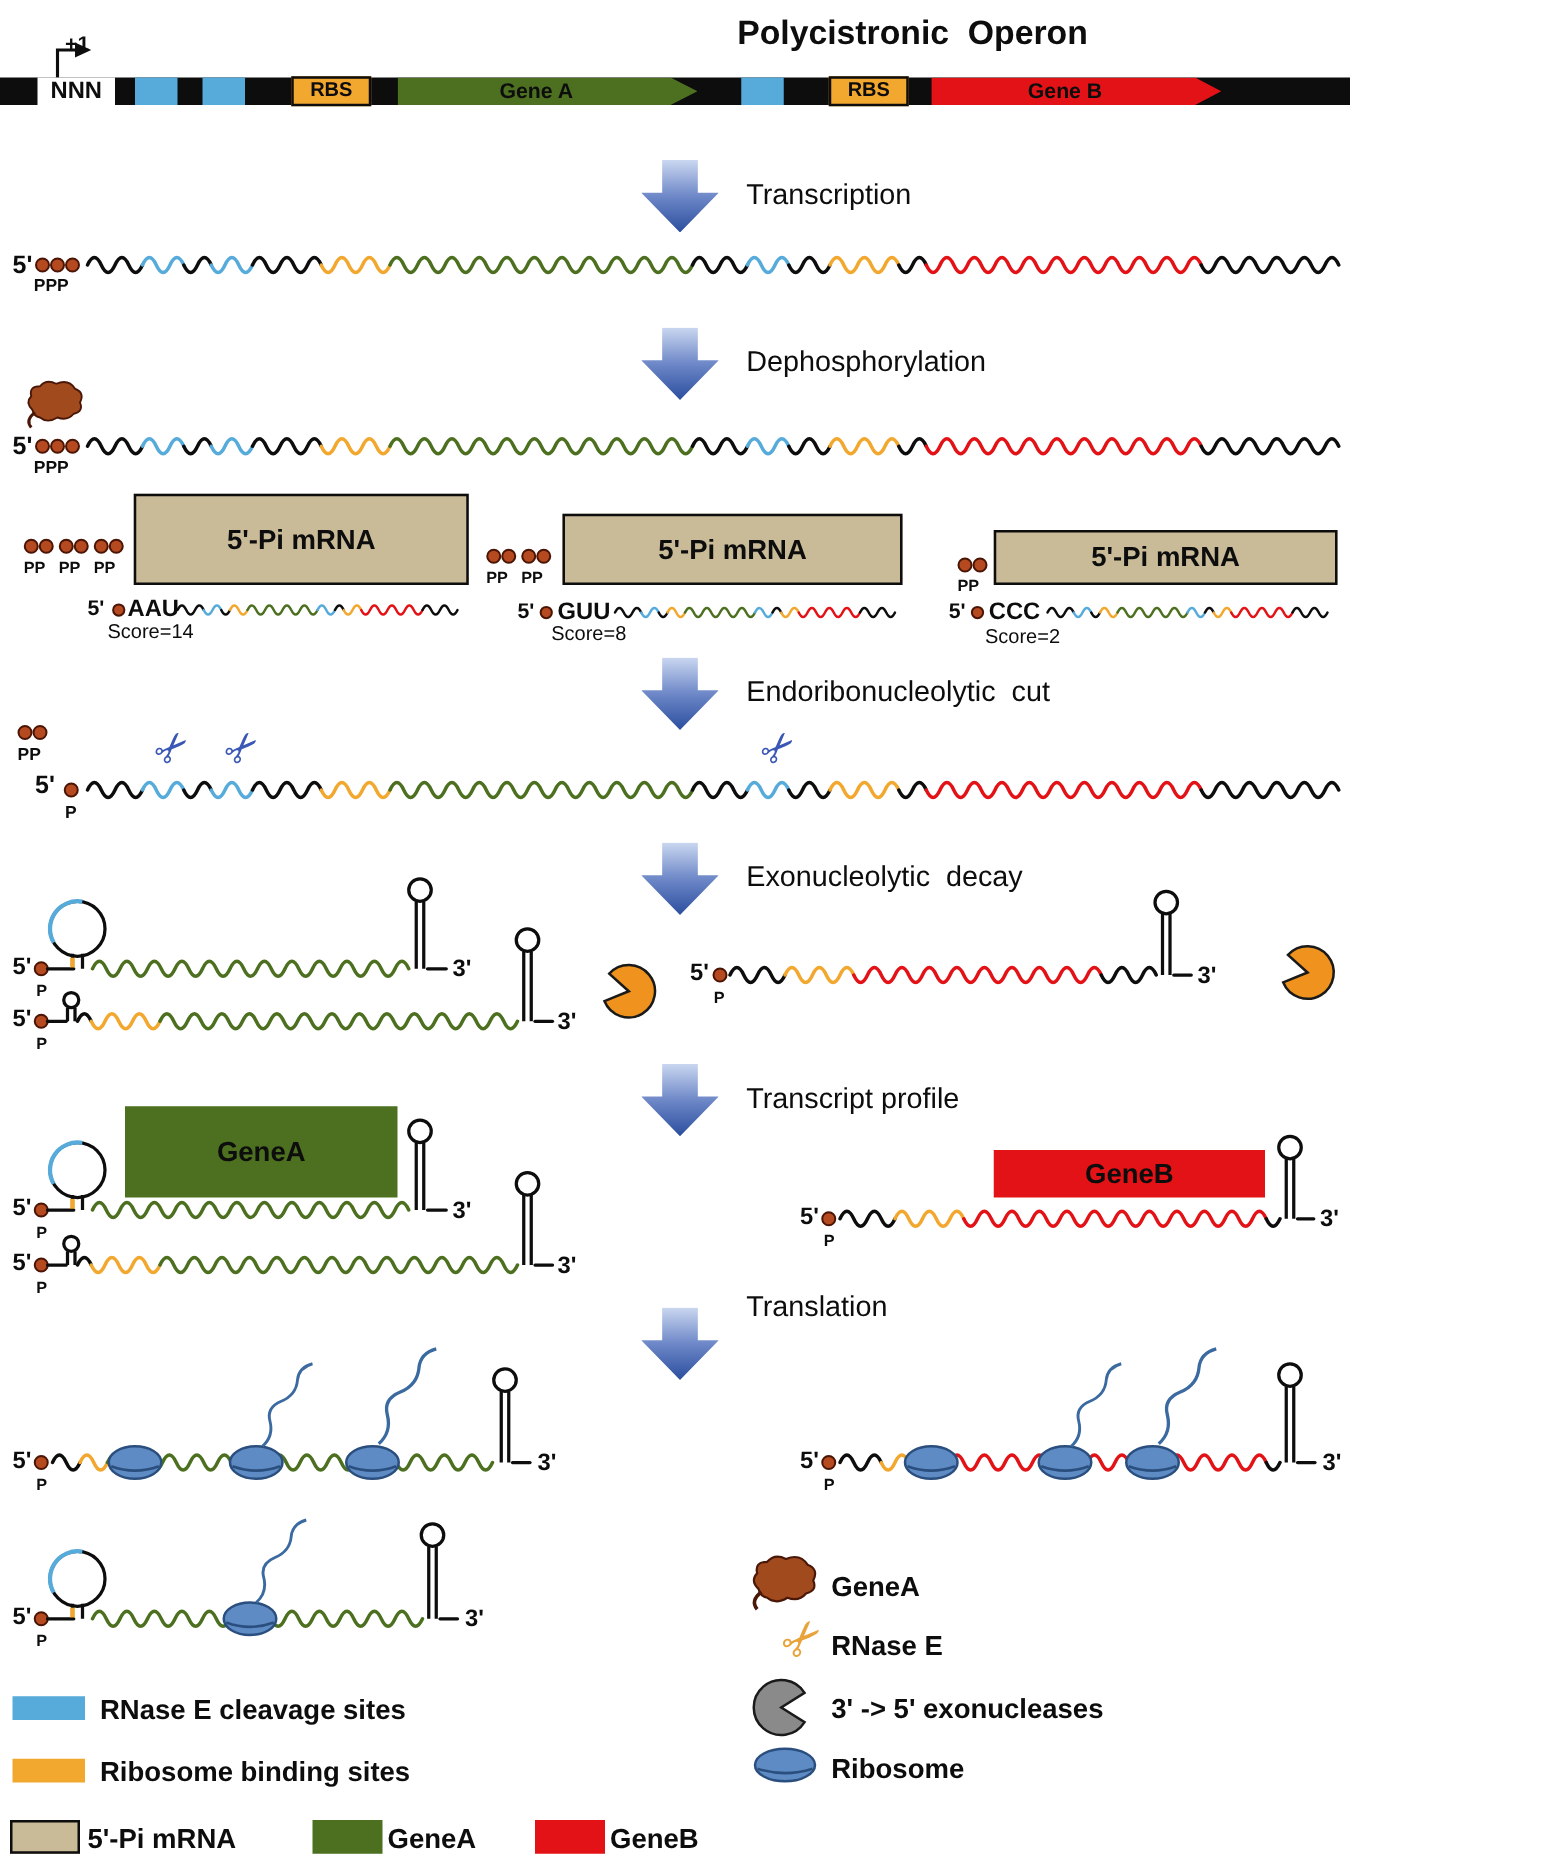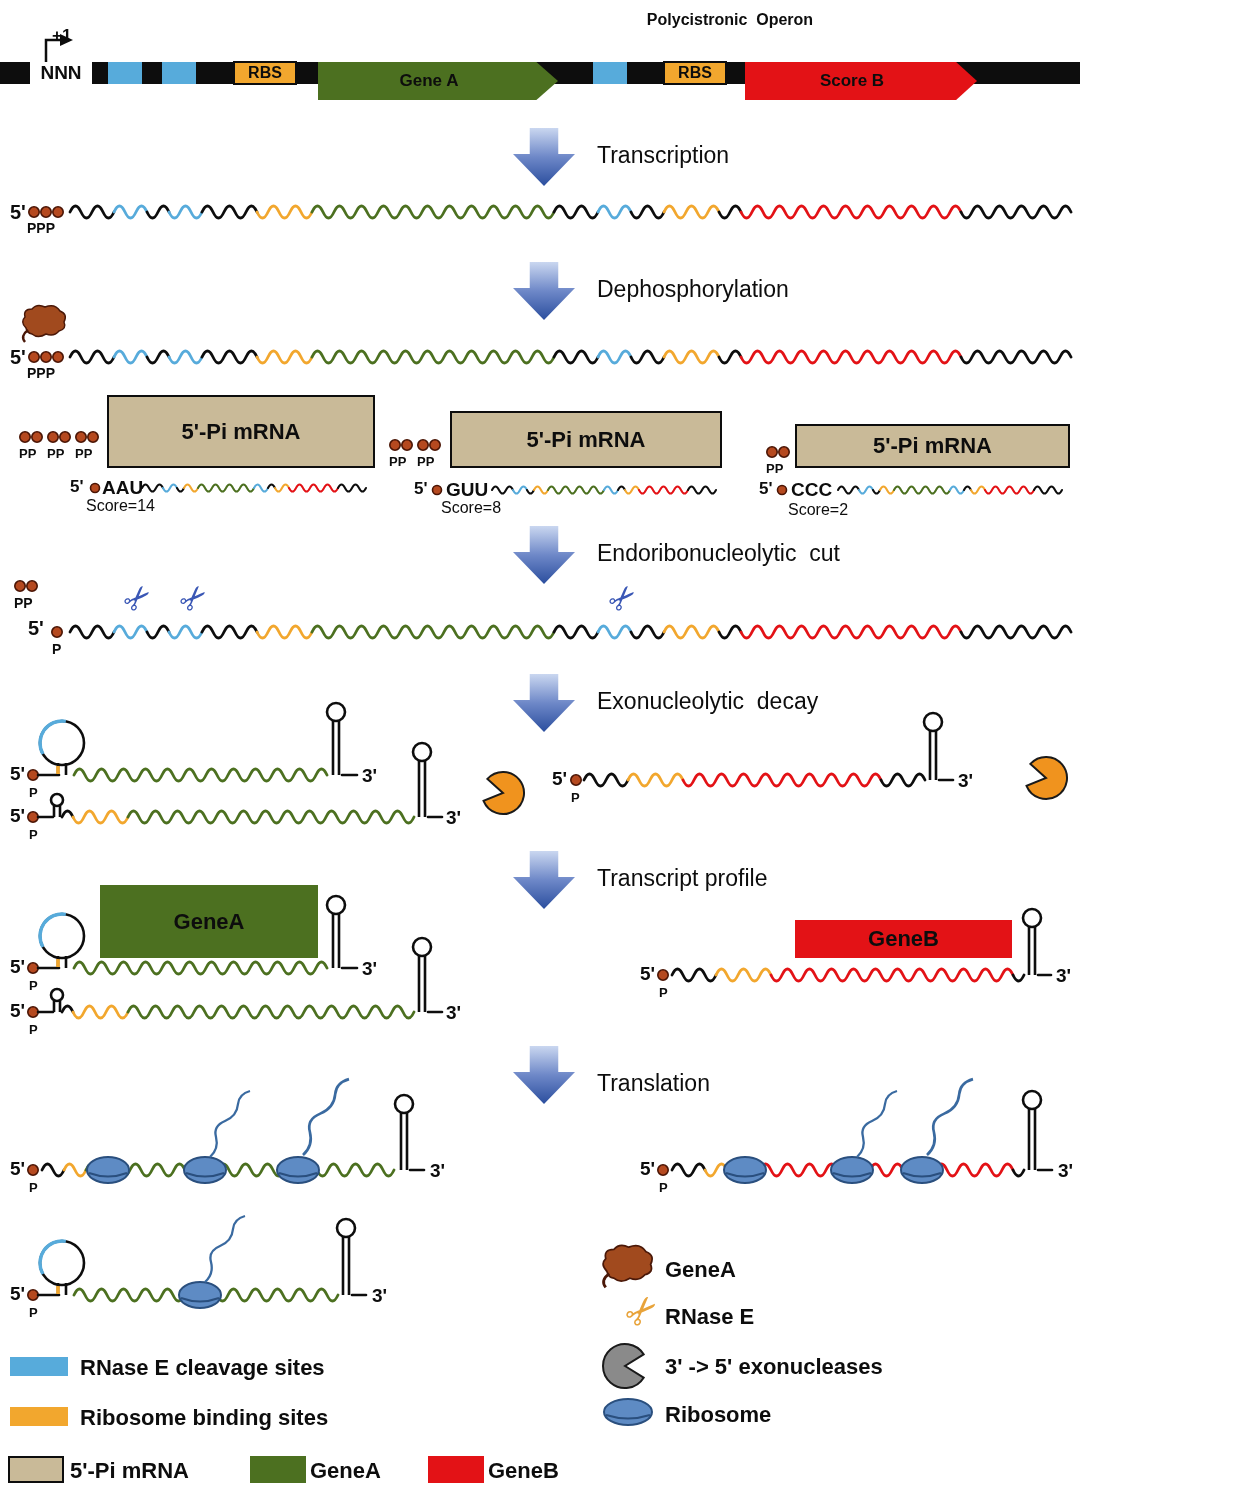--- a/index.html
+++ b/index.html
@@ -3,30 +3,30 @@
 <meta charset="utf-8">
 <style>
   *{margin:0;padding:0;box-sizing:border-box}
   html,body{background:#fff}
   body{font-family:"Liberation Sans",sans-serif;color:#0d0d0d}
   #fig{position:relative;width:1241px;height:1500px;background:#fff;overflow:hidden}
   #art{position:absolute;left:0;top:0}
   .lbl{position:absolute;color:#0d0d0d;line-height:1.05;white-space:pre}
   .b{font-weight:bold}
   .fs13{font-size:13px}.fs14{font-size:14px}.fs16{font-size:16px}.fs17{font-size:17px}
-  .fs19{font-size:19px}.fs20{font-size:20px}.fs21{font-size:21px}.fs22{font-size:22px}.fs24{font-size:16px}
+  .fs19{font-size:19px}.fs20{font-size:20px}.fs21{font-size:21px}.fs22{font-size:22px}.fs24{font-size:27px}
   .bar{position:absolute;left:0;top:62px;width:1080px;height:22px;background:#0d0d0d}
   .seg{position:absolute;top:0;height:22px}
   .seg.blue{background:var(--blue)}
   .nnn{position:absolute;left:30px;top:0;width:62px;height:22px;background:#fff;
        display:flex;align-items:center;justify-content:center;font-weight:bold;font-size:19px}
   .rbs{position:absolute;top:-1px;width:64px;height:24px;background:var(--orange);
        border:2px solid #0d0d0d;display:flex;align-items:center;justify-content:center;
        font-weight:bold;font-size:16px}
-  .gene{position:absolute;top:0;height:38px;display:flex;align-items:center;justify-content:center;
+  .gene{position:absolute;top:0;height:22px;display:flex;align-items:center;justify-content:center;
         font-weight:bold;font-size:17px;padding-right:18px;
         clip-path:polygon(0 0,91% 0,100% 50%,91% 100%,0 100%)}
   .gene.ga{background:var(--green)}
   .gene.gb{background:var(--red)}
   .step-arrow{position:absolute;left:513px;width:62px;height:58px;
         background:linear-gradient(180deg,#CAD7F0 0%,#6E88C8 50%,var(--arrow_dark) 100%);
         clip-path:polygon(27% 0,73% 0,73% 45%,100% 45%,50% 100%,0 45%,27% 45%)}
   .step-label{position:absolute;left:597px;font-weight:normal;font-size:23px;white-space:pre}
   .pibox{position:absolute;background:var(--tan);border:2.5px solid #0d0d0d;
         display:flex;align-items:center;justify-content:center;font-weight:bold;font-size:22px}
@@ -448,36 +448,36 @@
         <span>RBS</span>
       </div>
     <div class="gene ga" style="left:318px;width:240px">
         <span>Gene A</span>
       </div>
     <div class="seg blue" style="left:593px;width:34px"></div>
     <div class="rbs" style="left:663px">
         <span>RBS</span>
       </div>
     <div class="gene gb" style="left:745px;width:232px">
-        <span>Score B</span>
+        <span>Gene B</span>
       </div>
   </div>
 
   <div class="step-arrow" style="top:128px"></div>
   <div class="step-label" style="top:142px">Transcription</div>
   <div class="step-arrow" style="top:262px"></div>
   <div class="step-label" style="top:276px">Dephosphorylation</div>
   <div class="step-arrow" style="top:526px"></div>
   <div class="step-label" style="top:540px">Endoribonucleolytic  cut</div>
   <div class="step-arrow" style="top:674px"></div>
   <div class="step-label" style="top:688px">Exonucleolytic  decay</div>
   <div class="step-arrow" style="top:851px"></div>
   <div class="step-label" style="top:865px">Transcript profile</div>
   <div class="step-arrow" style="top:1046px"></div>
-  <div class="step-label" style="top:1070px">Translation</div>
+  <div class="step-label" style="top:1032px">Translation</div>
 
   <div class="lbl b fs20" style="left:10px;top:202px">5'</div>
   <div class="lbl b fs14" style="left:27px;top:221px">PPP</div>
   <div class="lbl b fs20" style="left:10px;top:347px">5'</div>
   <div class="lbl b fs14" style="left:27px;top:366px">PPP</div>
 
   <div class="pibox" style="left:107px;top:395px;width:268px;height:73px">
       <span>5'-Pi mRNA</span>
     </div>
   <div class="pibox" style="left:450px;top:411px;width:272px;height:57px">

